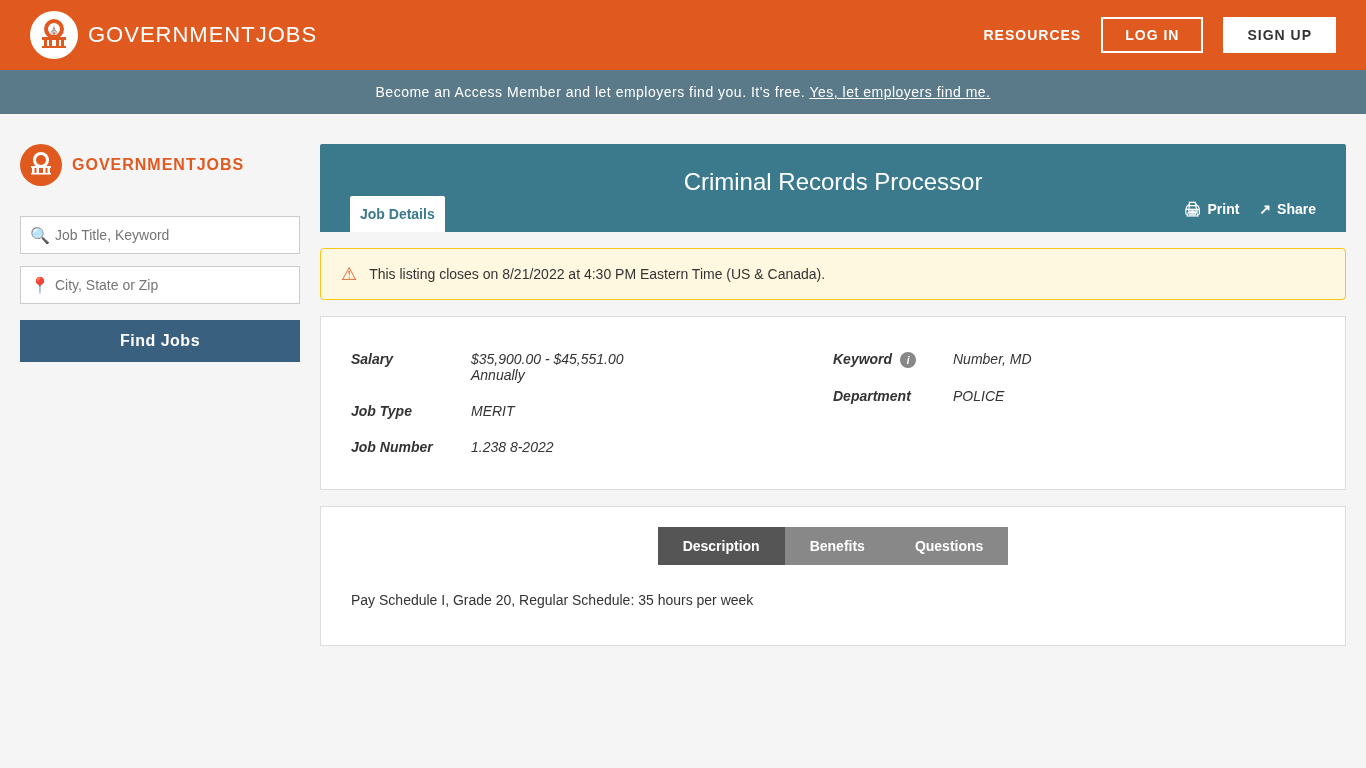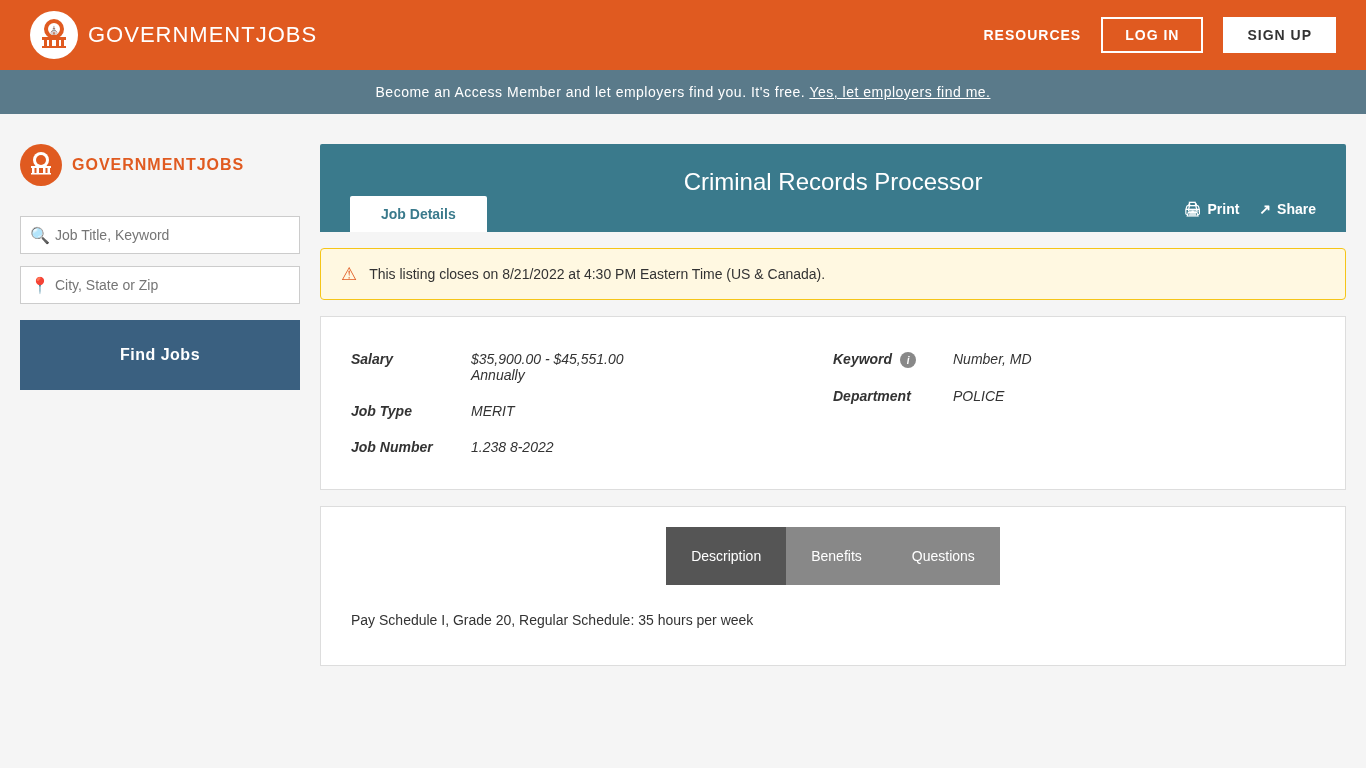--- a/index.html
+++ b/index.html
@@ -161,21 +161,21 @@
       border: 1px solid #ccc;
       background: white;
       font-size: 14px;
       color: #888;
     }
     .find-jobs-btn {
       width: 100%;
       background: #3a6080;
       color: white;
       border: none;
-      padding: 26px;
+      padding: 12px;
       font-size: 16px;
       font-weight: 700;
       cursor: pointer;
       letter-spacing: 0.5px;
     }
 
     
     .job-content {
       flex: 1;
       min-width: 0;
@@ -191,21 +191,21 @@
       color: white;
       font-size: 24px;
       font-weight: 400;
       text-align: center;
     }
     .job-tabs-row {
       display: flex;
       align-items: center;
     }
     .job-tab {
-      padding: 10px 31px;
+      padding: 10px 10px;
       cursor: pointer;
       font-size: 14px;
       font-weight: 600;
       border: none;
       background: transparent;
       color: white;
     }
     .job-tab.active {
       background: white;
       color: #3a7a8c;
@@ -298,27 +298,27 @@
       border: 1px solid #ddd;
       padding: 20px 30px;
     }
     .desc-tabs-row {
       display: flex;
       justify-content: center;
       gap: 0;
       margin-bottom: 24px;
     }
     .desc-tab {
-      padding: 20px 24px;
+      padding: 10px 24px;
       border: 1px solid #888;
       background: #888;
       color: white;
       cursor: pointer;
       font-size: 14px;
-      font-weight: 400;
+      font-weight: 700;
     }
     .desc-tab.active {
       background: #555;
       border-color: #555;
     }
     .desc-content {
       color: #333;
       font-size: 14px;
       line-height: 1.6;
     }

